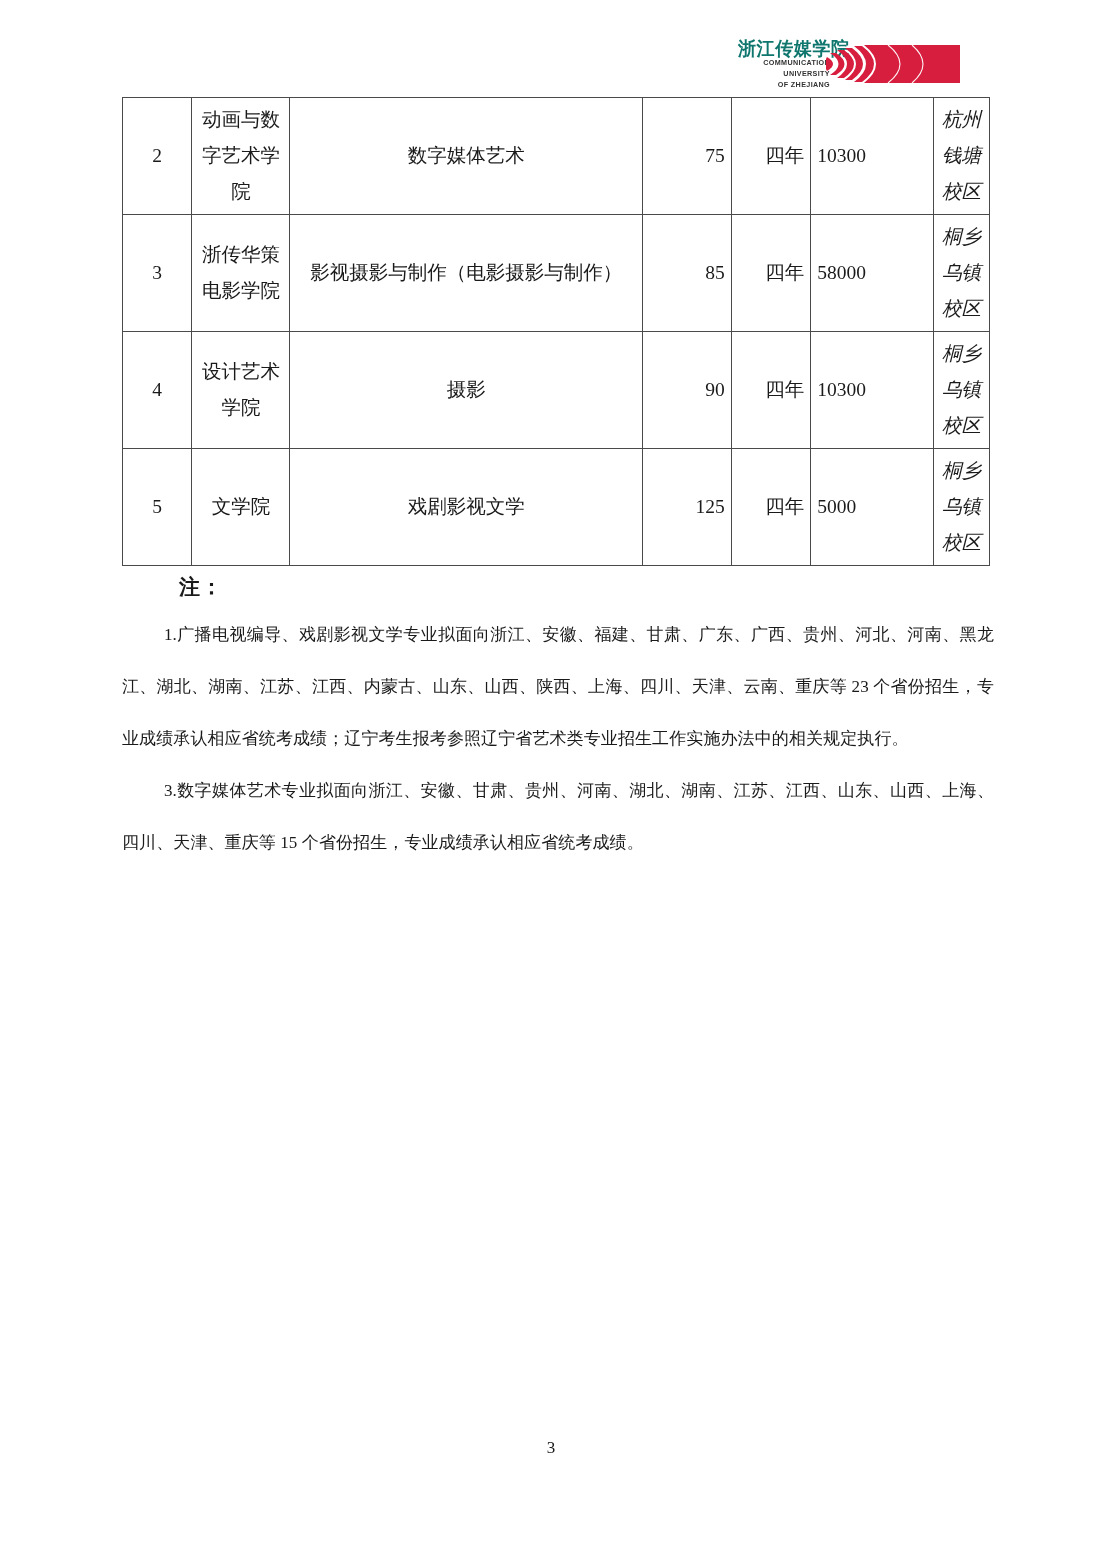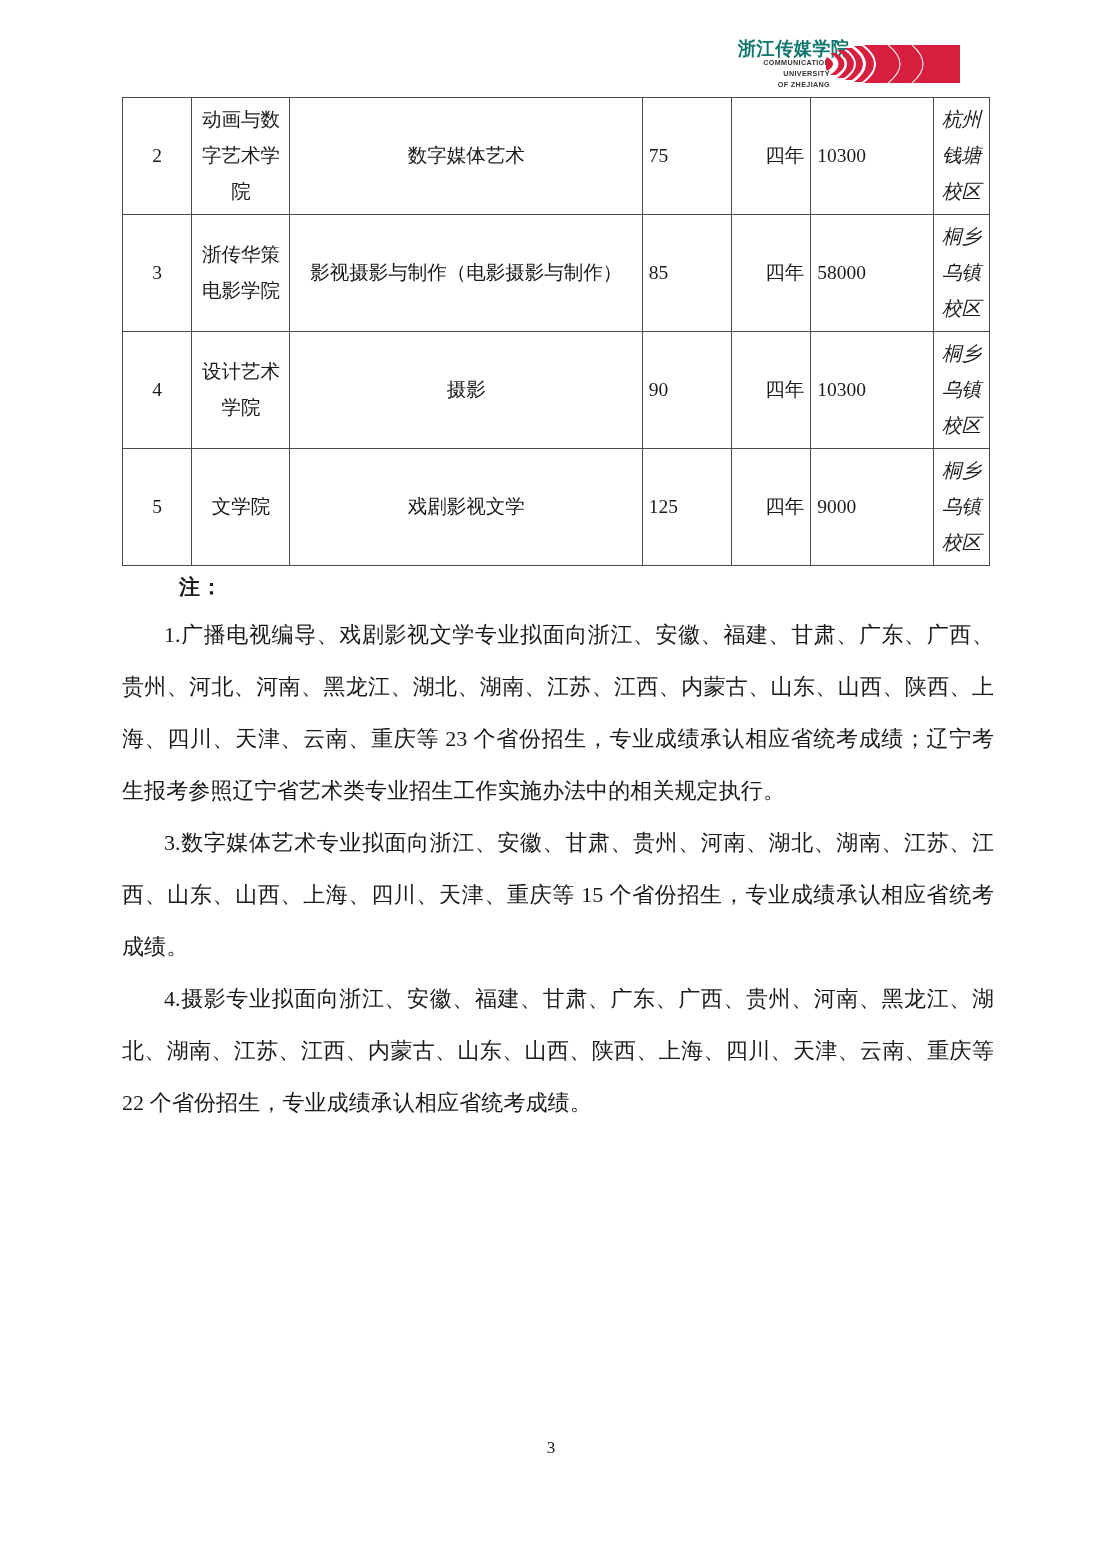--- a/index.html
+++ b/index.html
@@ -69,21 +69,21 @@
     border: 1px solid #4a4a4a;
     font-size: 19.5px;
     line-height: 36px;
     color: #1a1a1a;
     padding: 4px 6px;
     vertical-align: middle;
   }
   td.c-no      { width: 68px;  text-align: center; }
   td.c-college { width: 96px; text-align: center; }
   td.c-major   { width: 345px; text-align: center; padding-left: 11px; }
-  td.c-plan    { width: 87px;  text-align: left; }
+  td.c-plan    { width: 87px;  text-align: right; }
   td.c-years   { width: 78px;  text-align: right; }
   td.c-fee     { width: 120px; }
   td.c-campus  { width: 55px;  text-align: center; padding: 4px 2px; font-style: italic; }
 
   .row-tall td { height: 113px; }
 
   
   .notes {
     position: absolute;
     left: 122px;
@@ -91,21 +91,21 @@
     width: 872px;
   }
   .note-title {
     font-size: 21px;
     font-weight: bold;
     line-height: 44px;
     margin-left: 57px;
     letter-spacing: 1px;
   }
   .note-p {
-    font-size: 22px;
+    font-size: 17px;
     line-height: 52px;
     text-align: justify;
     text-justify: inter-ideograph;
     text-indent: 42px;
     margin: 0;
     letter-spacing: 0.1px;
   }
 
   
   .page-num {
@@ -172,26 +172,25 @@
       <td class="c-years">四年</td>
       <td class="c-fee">10300</td>
       <td class="c-campus">桐乡乌镇校区</td>
     </tr>
     <tr class="row-tall">
       <td class="c-no">5</td>
       <td class="c-college">文学院</td>
       <td class="c-major">戏剧影视文学</td>
       <td class="c-plan">125</td>
       <td class="c-years">四年</td>
-      <td class="c-fee">9000</td>
+      <td class="c-fee">5000</td>
       <td class="c-campus">桐乡乌镇校区</td>
     </tr>
   </tbody>
 </table>
 
 <div class="notes">
   <div class="note-title">注：</div>
   <p class="note-p">1.广播电视编导、戏剧影视文学专业拟面向浙江、安徽、福建、甘肃、广东、广西、贵州、河北、河南、黑龙江、湖北、湖南、江苏、江西、内蒙古、山东、山西、陕西、上海、四川、天津、云南、重庆等 23 个省份招生，专业成绩承认相应省统考成绩；辽宁考生报考参照辽宁省艺术类专业招生工作实施办法中的相关规定执行。</p>
   <p class="note-p">3.数字媒体艺术专业拟面向浙江、安徽、甘肃、贵州、河南、湖北、湖南、江苏、江西、山东、山西、上海、四川、天津、重庆等 15 个省份招生，专业成绩承认相应省统考成绩。</p>
-  <p class="note-p">4.摄影专业拟面向浙江、安徽、福建、甘肃、广东、广西、贵州、河南、黑龙江、湖北、湖南、江苏、江西、内蒙古、山东、山西、陕西、上海、四川、天津、云南、重庆等 22 个省份招生，专业成绩承认相应省统考成绩。</p>
 </div>
 
 <div class="page-num">3</div>
 
 </body></html>

